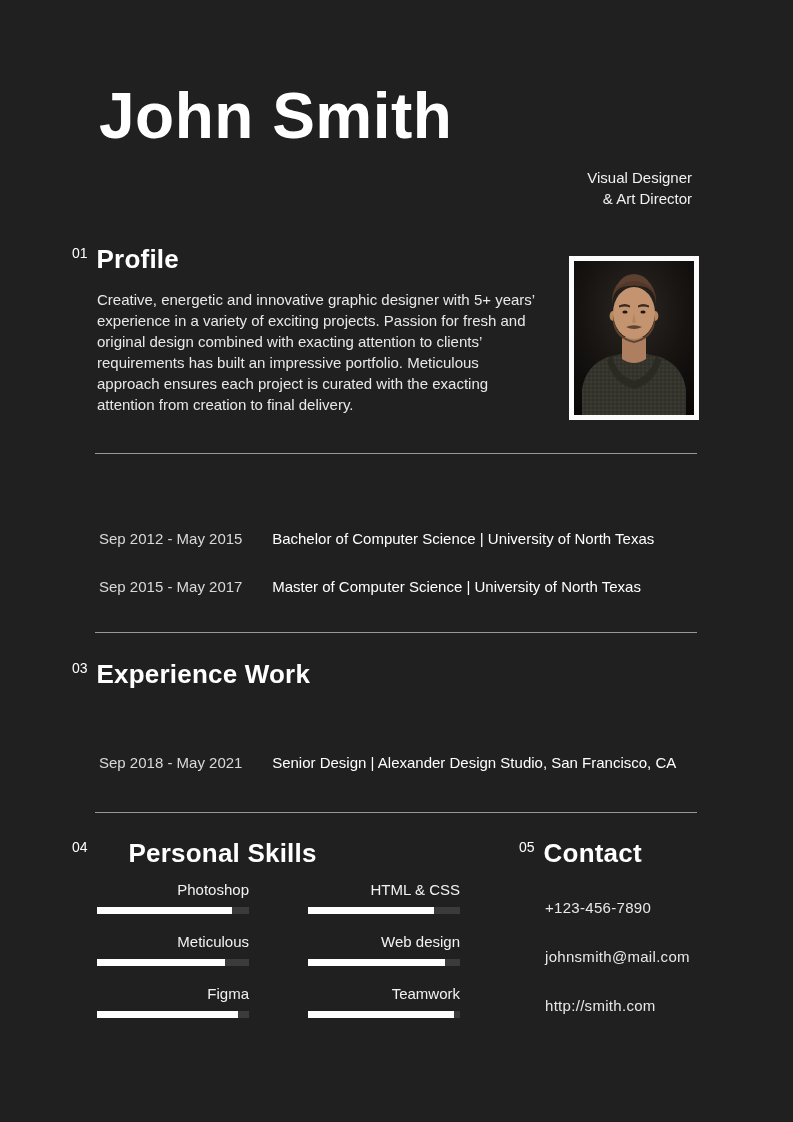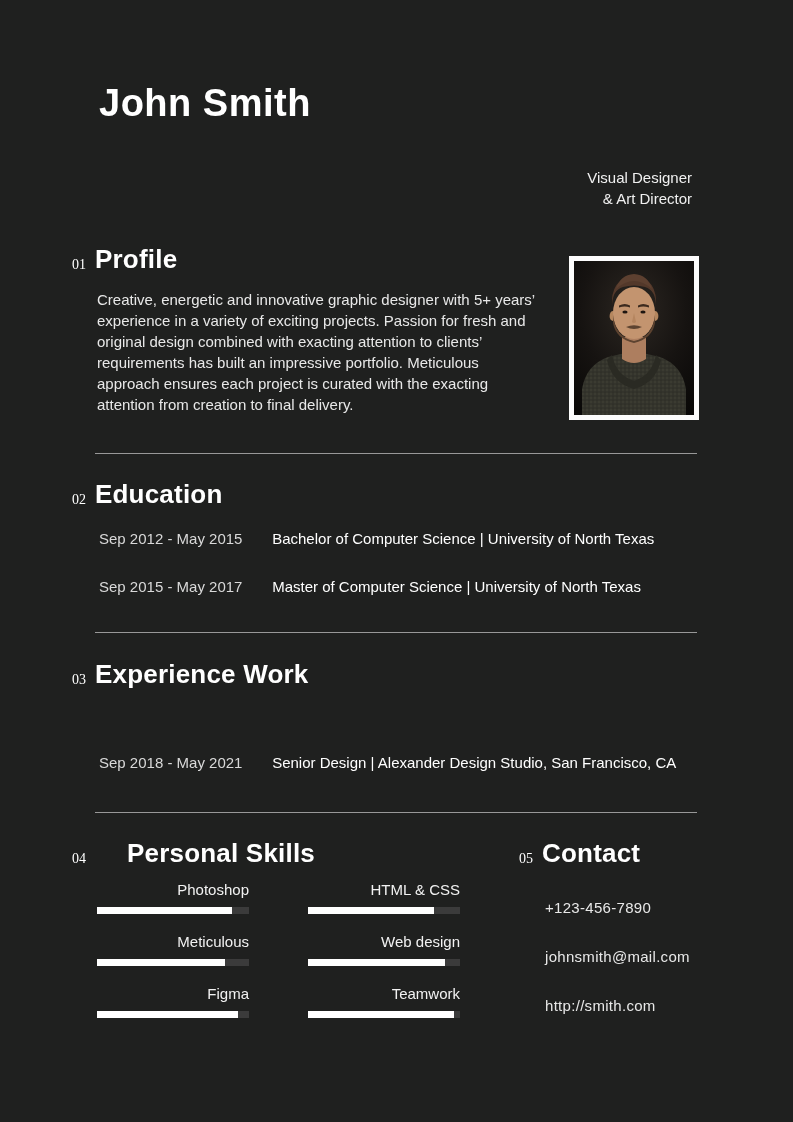--- a/index.html
+++ b/index.html
@@ -3,26 +3,26 @@
 <meta charset="utf-8">
 <style>
   :root{
     --bg:#1f201f; --text:#ffffff; --text-muted:#d9d9d9;
     --divider:#989898; --bar-track:#3b3b3b; --bar-fill:#ffffff;
   }
   *{margin:0;padding:0;box-sizing:border-box;}
   body{background:var(--bg);font-family:"Liberation Sans","DejaVu Sans",sans-serif;}
   .page{position:relative;width:793px;height:1122px;background:var(--bg);overflow:hidden;margin:0 auto;color:var(--text);}
 
-  .name{position:absolute;left:99px;top:84px;font-size:38px;font-weight:700;letter-spacing:.5px;color:var(--text);line-height:1;}
+  .name{position:absolute;left:99px;top:84px;font-size:64px;font-weight:700;letter-spacing:.5px;color:var(--text);line-height:1;}
   .role{position:absolute;left:100px;top:150px;font-size:23px;font-weight:400;color:var(--text);letter-spacing:.4px;}
   .tagline{position:absolute;right:101px;top:167px;text-align:right;font-size:15px;line-height:21px;color:#f0f0f0;}
 
   .sec-head{position:absolute;display:flex;align-items:flex-start;}
-  .sec-num{font-size:14px;line-height:1;margin-right:9px;margin-top:12px;color:var(--text);font-family:Liberation Serif, serif;}
+  .sec-num{font-size:14px;line-height:1;margin-right:9px;margin-top:0;color:var(--text);}
   .sec-title{font-size:26px;font-weight:700;line-height:1;color:var(--text);letter-spacing:.2px;}
   .head-profile{left:72px;top:246px;}
   .head-education{left:72px;top:481px;}
   .head-experience{left:72px;top:661px;}
   .head-skills{left:72px;top:840px;gap:32px;}
   .head-contact{left:519px;top:840px;}
 
   .profile-text{position:absolute;left:97px;top:289px;width:447px;font-size:15px;line-height:21px;color:#e8e8e8;}
 
   .photo{position:absolute;left:569px;top:256px;width:130px;height:164px;border:5px solid #fcfcfc;background:#0a0908;}
@@ -92,24 +92,20 @@
       <path d="M45,44.5 Q51,41.5 56,44.5 L56,46.5 Q51,44.5 45,46.5 Z" fill="#3c2a1e"></path>
       <path d="M64,44.5 Q69,41.5 75,44.5 L75,46.5 Q69,44.5 64,46.5 Z" fill="#3c2a1e"></path>
       <ellipse cx="51" cy="51" rx="2.6" ry="1.6" fill="#1e1510"></ellipse>
       <ellipse cx="69" cy="51" rx="2.6" ry="1.6" fill="#1e1510"></ellipse>
       <path d="M60,52 L58,61 Q60,63 62,61 Z" fill="#b5855f"></path>
     </svg>
   </div>
 
   <div class="divider d1"></div>
 
-  <div class="sec-head head-education">
-    <span class="sec-num">02</span>
-    <span class="sec-title">Education</span>
-  </div>
   <div class="row r-edu1">
     <span class="dates">Sep 2012 - May 2015</span>
     <span class="detail">Bachelor of Computer Science | University of North Texas</span>
   </div>
   <div class="row r-edu2">
     <span class="dates">Sep 2015 - May 2017</span>
     <span class="detail">Master of Computer Science | University of North Texas</span>
   </div>
 
   <div class="divider d2"></div>

